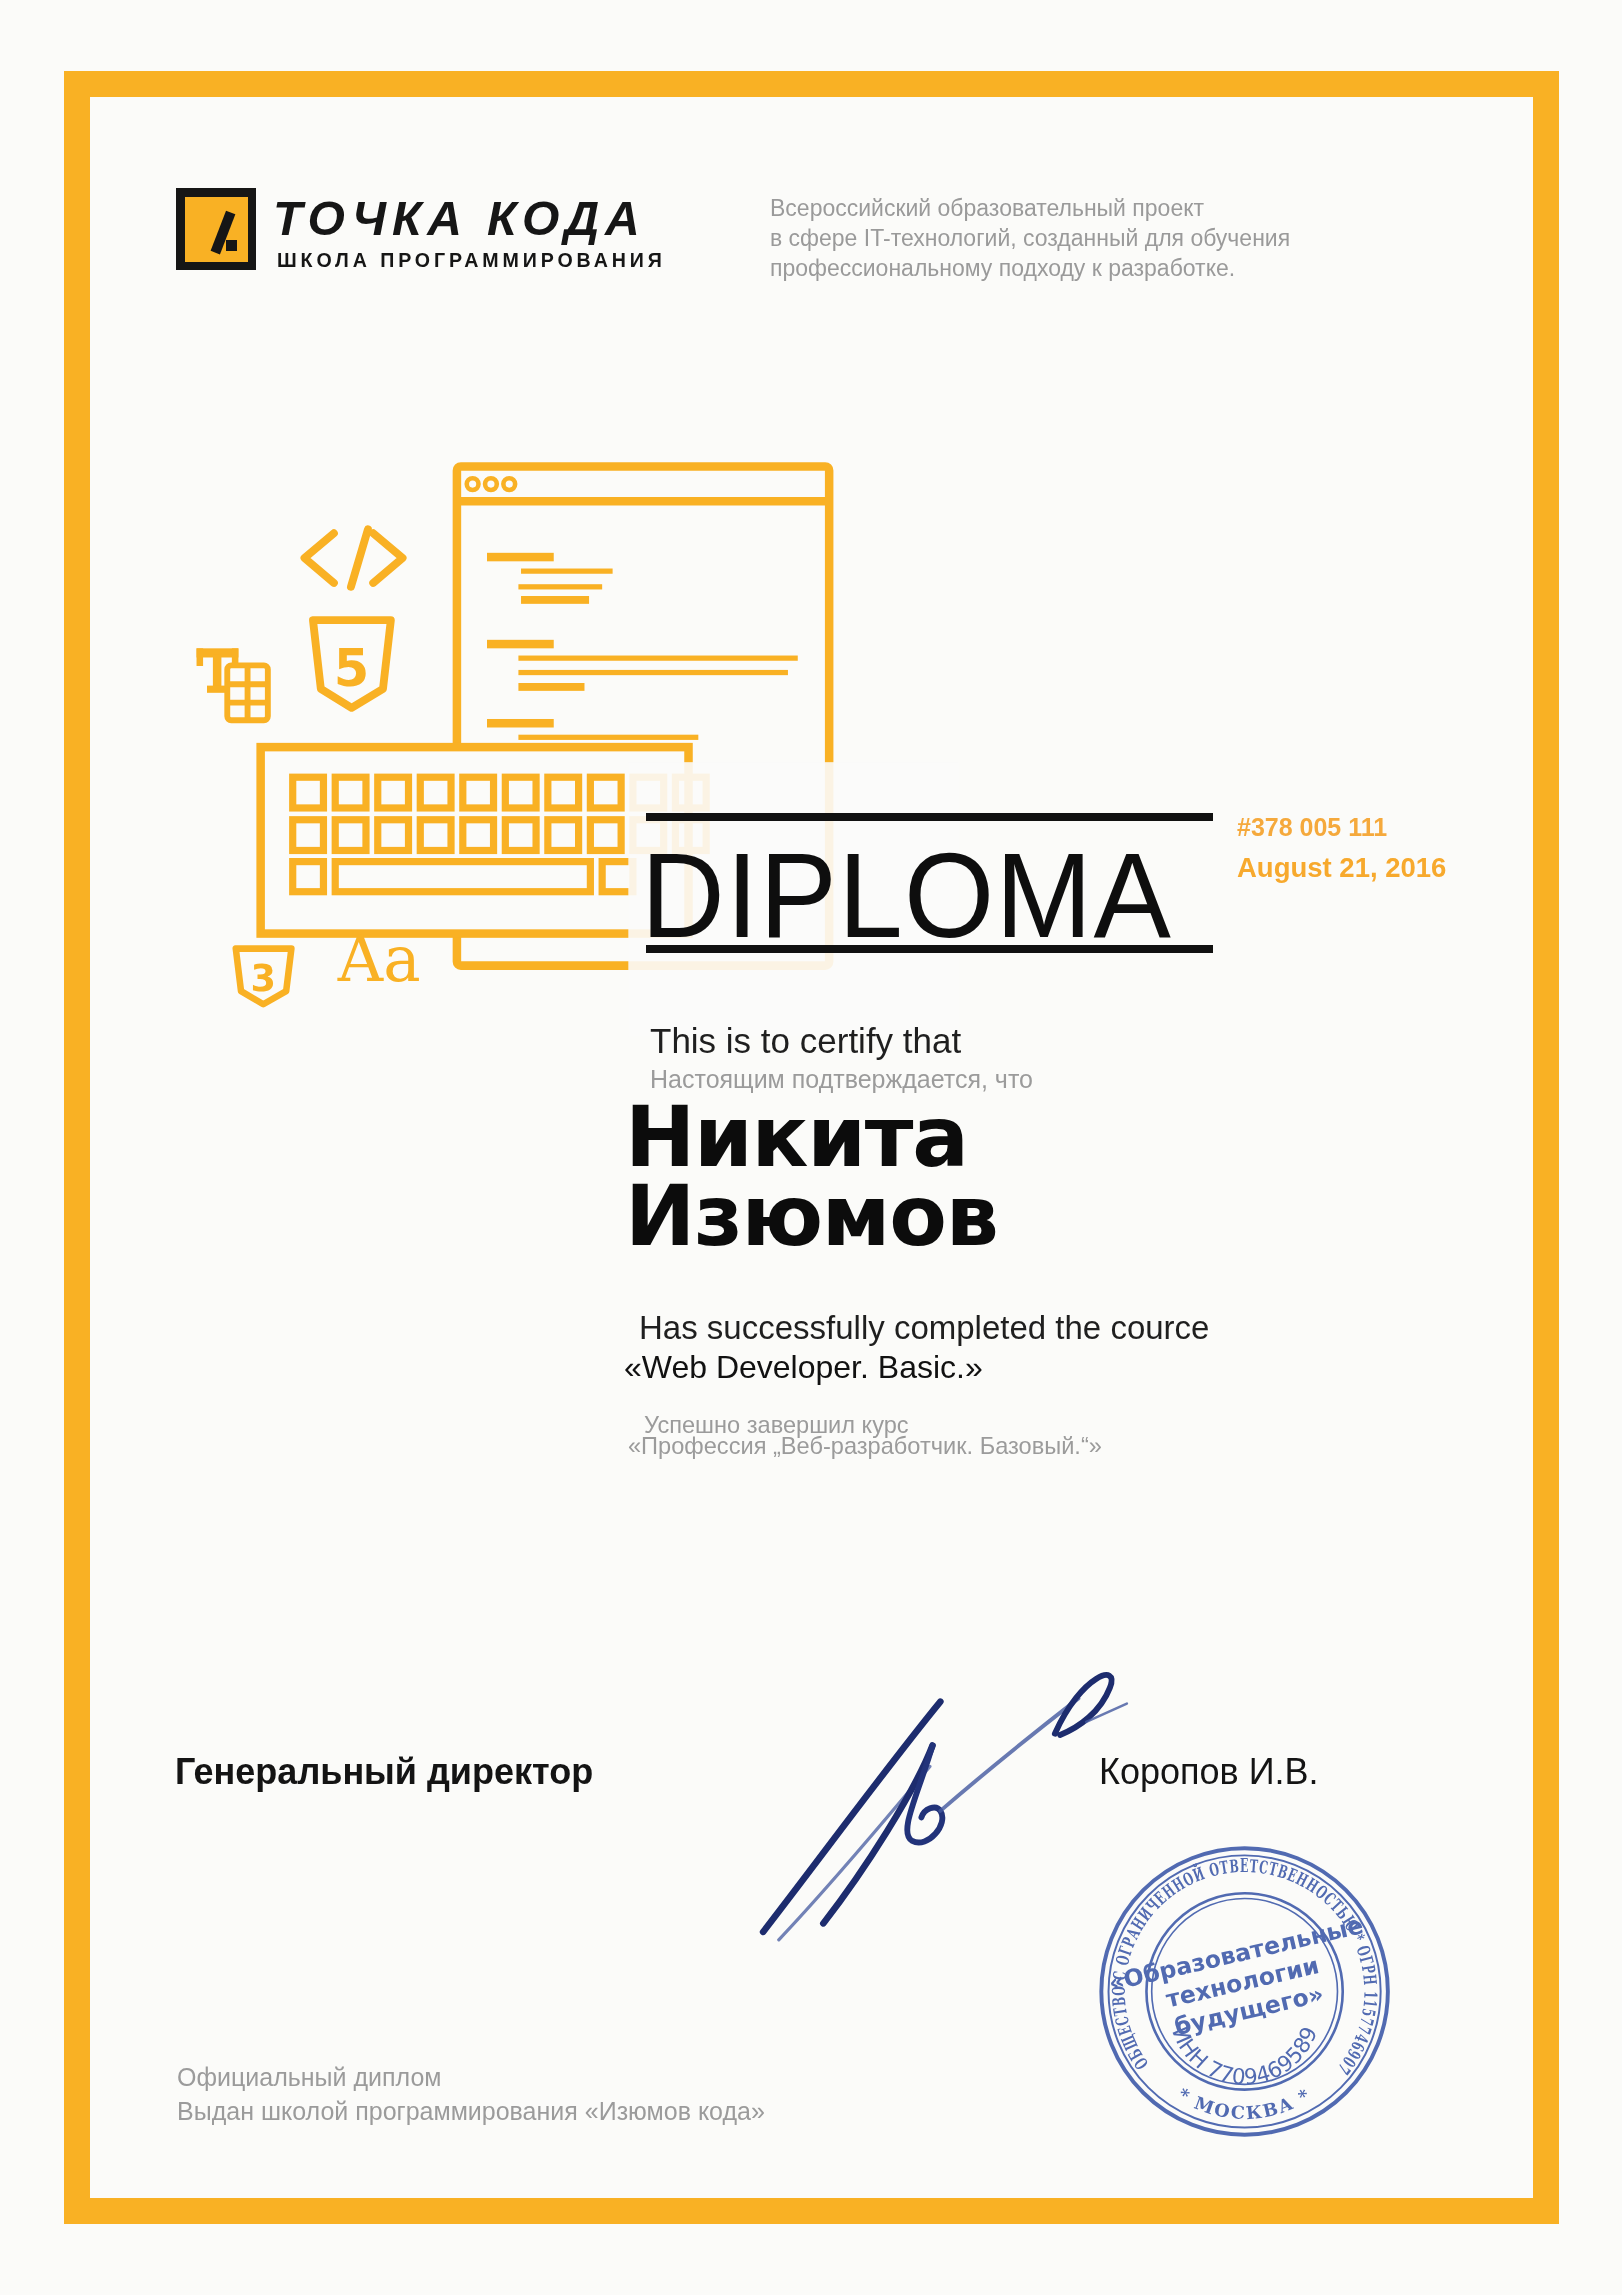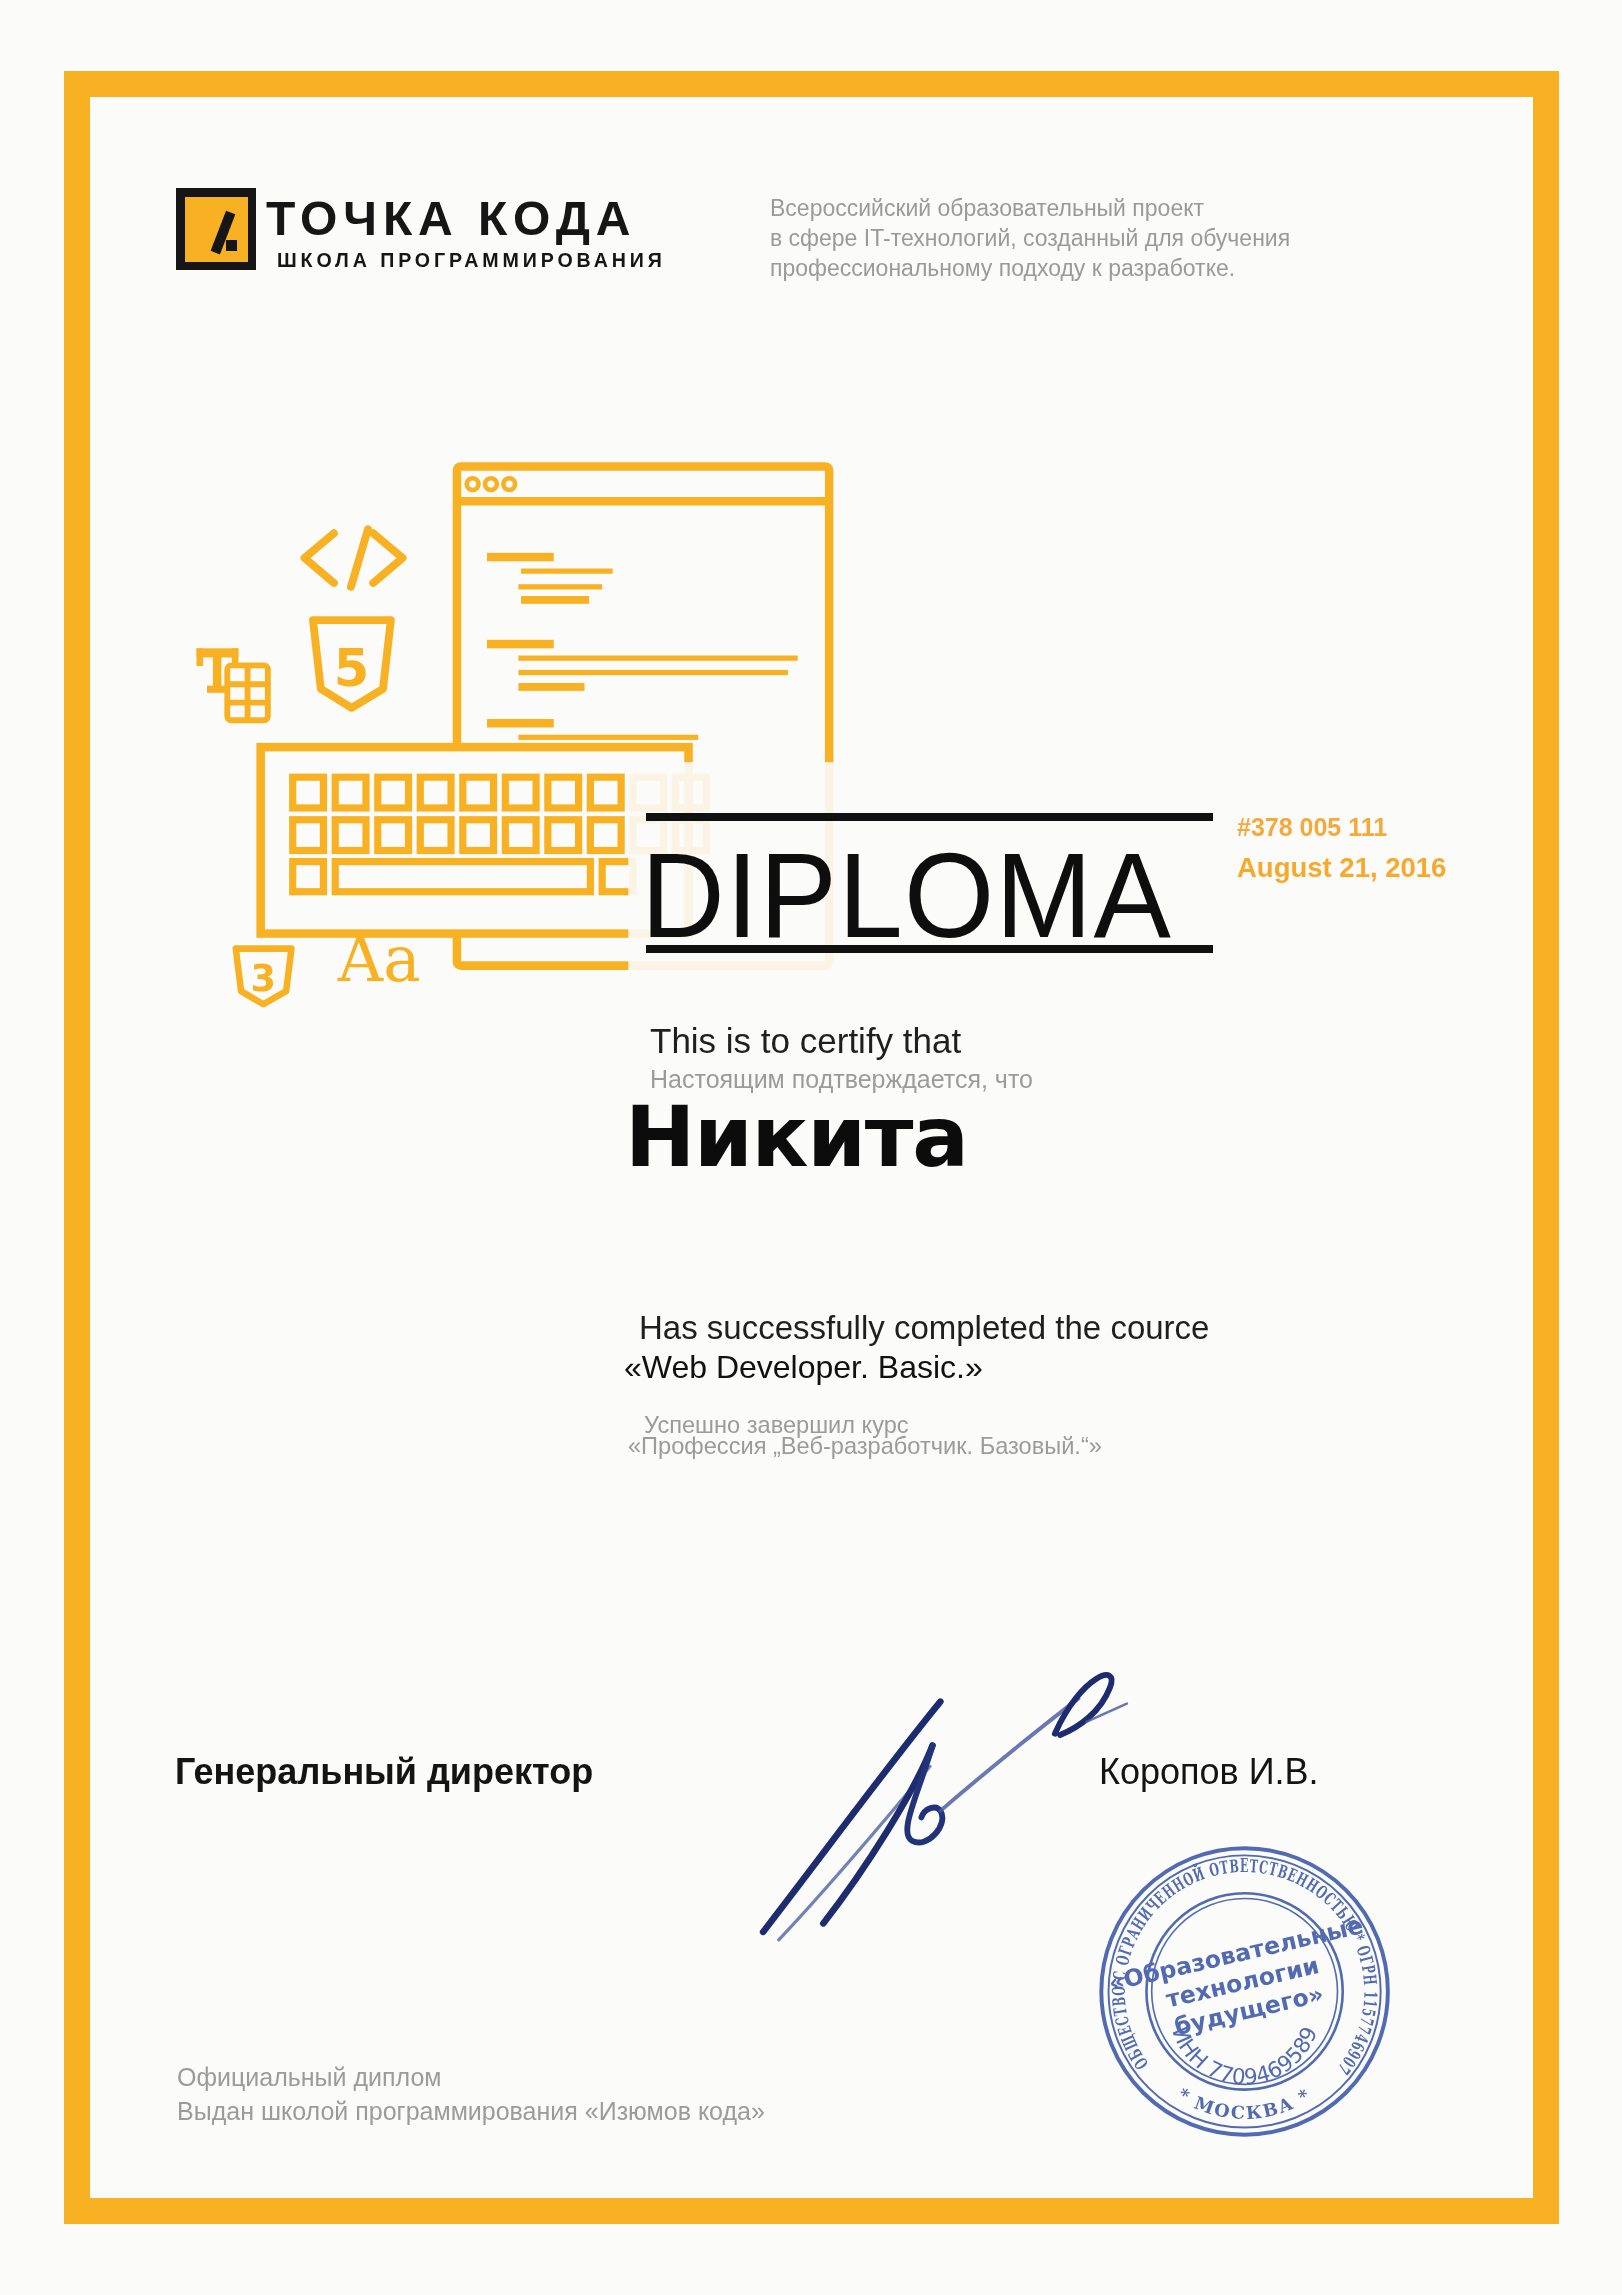--- a/index.html
+++ b/index.html
@@ -12,21 +12,21 @@
   
   .frame{
     position:absolute;left:64px;top:71px;right:64px;bottom:71px;
     border:26px solid #F9B124;
   }
   
   .logo-icon{left:176px;top:188px;width:80px;height:82px;background:#161616;}
   .logo-icon .inner{position:absolute;left:8.5px;top:8.5px;right:8.5px;bottom:8.5px;background:#F9B124;}
   .logo-icon .slash{position:absolute;left:33px;top:14.4px;width:9.8px;height:43px;background:#161616;transform:rotate(21deg);}
   .logo-icon .dot{position:absolute;right:11px;bottom:10.5px;width:11px;height:11px;background:#161616;}
-  .logo-title{left:266px;top:191px;font-size:48px;font-weight:bold;letter-spacing:5.9px;color:#161616;white-space:nowrap;}
+  .logo-title{left:273px;top:191px;font-size:48px;font-weight:bold;letter-spacing:5.9px;color:#161616;white-space:nowrap;font-style:italic;}
   .logo-sub{left:277px;top:249px;font-size:19.6px;font-weight:bold;letter-spacing:3.9px;color:#161616;white-space:nowrap;}
   .about{left:770px;top:193px;width:654px;font-size:23px;line-height:30px;color:#9A9A9A;}
   
   .rule{background:#111;height:7.9px;width:567px;left:646px;}
   .rule.top{top:813px;}
   .rule.bottom{top:945px;}
   .diploma-title{
     left:641px;top:826px;width:576px;
     font-size:116px;font-weight:400;letter-spacing:1.3px;color:#0e0e0e;
     transform:scaleY(1.04);transform-origin:top left;white-space:nowrap;
@@ -165,20 +165,21 @@
 <div class="abs rule top"></div>
 <div class="abs diploma-title">DIPLOMA</div>
 <div class="abs rule bottom"></div>
 <div class="abs cert-no">#378 005 111</div>
 <div class="abs cert-date">August 21, 2016</div>
 
 <div class="abs certify-en">This is to certify that</div>
 <div class="abs certify-ru">Настоящим подтверждается, что</div>
 <div class="abs student">
   <div>Никита</div>
+  <div>Изюмов</div>
 </div>
 
 <div class="abs course-en">Has successfully completed the cource</div>
 <div class="abs course-name">«Web Developer. Basic.»</div>
 <div class="abs course-ru1">Успешно завершил курс</div>
 <div class="abs course-ru2">«Профессия „Веб-разработчик. Базовый.“»</div>
 
 <div class="abs director">Генеральный директор</div>
 <div class="abs director-name">Коропов И.В.</div>
 

